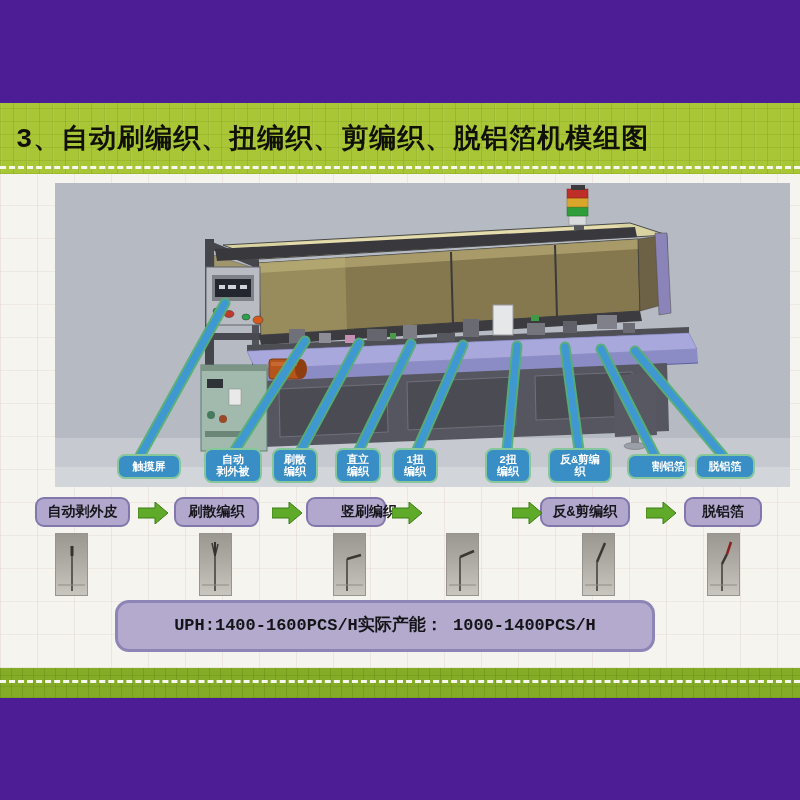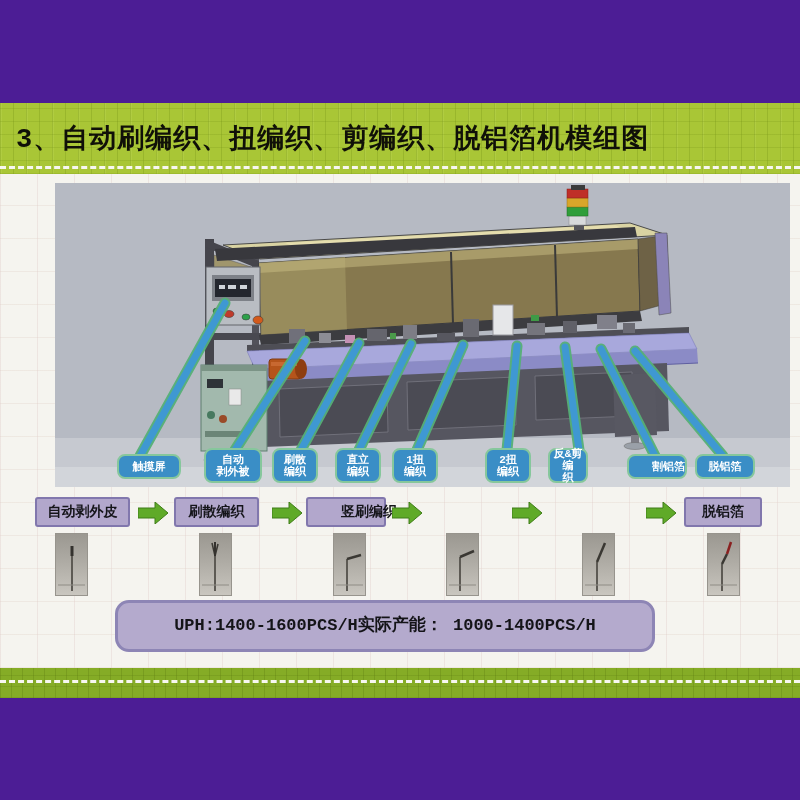--- a/index.html
+++ b/index.html
@@ -35,21 +35,21 @@
 
   
   .figure{position:absolute;left:55px;top:183px;width:735px;height:304px;background:#b6bac3;overflow:hidden;}
   .figure svg{position:absolute;left:0;top:0;}
   .callout{position:absolute;background:#3a8ec6;border:2px solid #86c79c;border-radius:8px;
     color:#ffffff;font-weight:bold;font-size:11px;line-height:12px;display:flex;flex-direction:column;
     align-items:center;justify-content:center;text-align:center;box-sizing:border-box;}
 
   
   .flow-box{position:absolute;top:497px;height:30px;background:#b2a7cc;border:2px solid #8177ad;
-    border-radius:3px;box-sizing:border-box;display:flex;align-items:center;justify-content:center;
+    border-radius:9px;box-sizing:border-box;display:flex;align-items:center;justify-content:center;
     font-size:14px;font-weight:bold;color:#15151a;white-space:nowrap;}
   .flow-arrow{position:absolute;top:502px;width:30px;height:22px;}
 
   
   .photo{position:absolute;top:533px;width:33px;height:63px;border:1px solid #97948d;box-sizing:border-box;
     background:linear-gradient(180deg,#9b9891 0%,#aeaba4 45%,#c9c6bf 100%);}
 
   
   .capacity{position:absolute;left:115px;top:600px;width:540px;height:52px;background:#b4aacd;
     border:3px solid #8d85b5;border-radius:14px;box-sizing:border-box;display:flex;flex-direction:row;
@@ -221,35 +221,36 @@
       <span>编织</span>
     </div>
     <div class="callout" style="left:337px;top:265px;width:46px;height:35px;">
       <span>1扭</span>
       <span>编织</span>
     </div>
     <div class="callout" style="left:430px;top:265px;width:46px;height:35px;">
       <span>2扭</span>
       <span>编织</span>
     </div>
-    <div class="callout" style="left:493px;top:265px;width:40px;height:35px;text-align:center;">
+    <div class="callout" style="left:493px;top:265px;width:64px;height:35px;text-align:center;">
       <span>反&amp;剪编</span>
       <span>织</span>
     </div>
     <div class="callout" style="left:572px;top:271px;width:60px;height:25px;align-items:flex-end;">
       <span>割铝箔</span>
     </div>
     <div class="callout" style="left:640px;top:271px;width:60px;height:25px;">
       <span>脱铝箔</span>
     </div>
   </div>
 
   <div class="flow-box" style="left:35px;width:95px;">自动剥外皮</div>
   <div class="flow-box" style="left:174px;width:85px;">刷散编织</div>
   <div class="flow-box" style="left:306px;width:80px;padding-left:46px;">竖刷编织</div>
+  <div class="flow-box" style="left:540px;width:90px;">反&amp;剪编织</div>
   <div class="flow-box" style="left:684px;width:78px;">脱铝箔</div>
 
   <svg class="flow-arrow" style="left:138px;" viewBox="0 0 30 22">
       <polygon points="0,6 17,6 17,0 30,11 17,22 17,16 0,16" fill="#5faa28" stroke="#3f7d18" stroke-width="1"></polygon>
     </svg>
   <svg class="flow-arrow" style="left:272px;" viewBox="0 0 30 22">
       <polygon points="0,6 17,6 17,0 30,11 17,22 17,16 0,16" fill="#5faa28" stroke="#3f7d18" stroke-width="1"></polygon>
     </svg>
   <svg class="flow-arrow" style="left:392px;" viewBox="0 0 30 22">
       <polygon points="0,6 17,6 17,0 30,11 17,22 17,16 0,16" fill="#5faa28" stroke="#3f7d18" stroke-width="1"></polygon>

